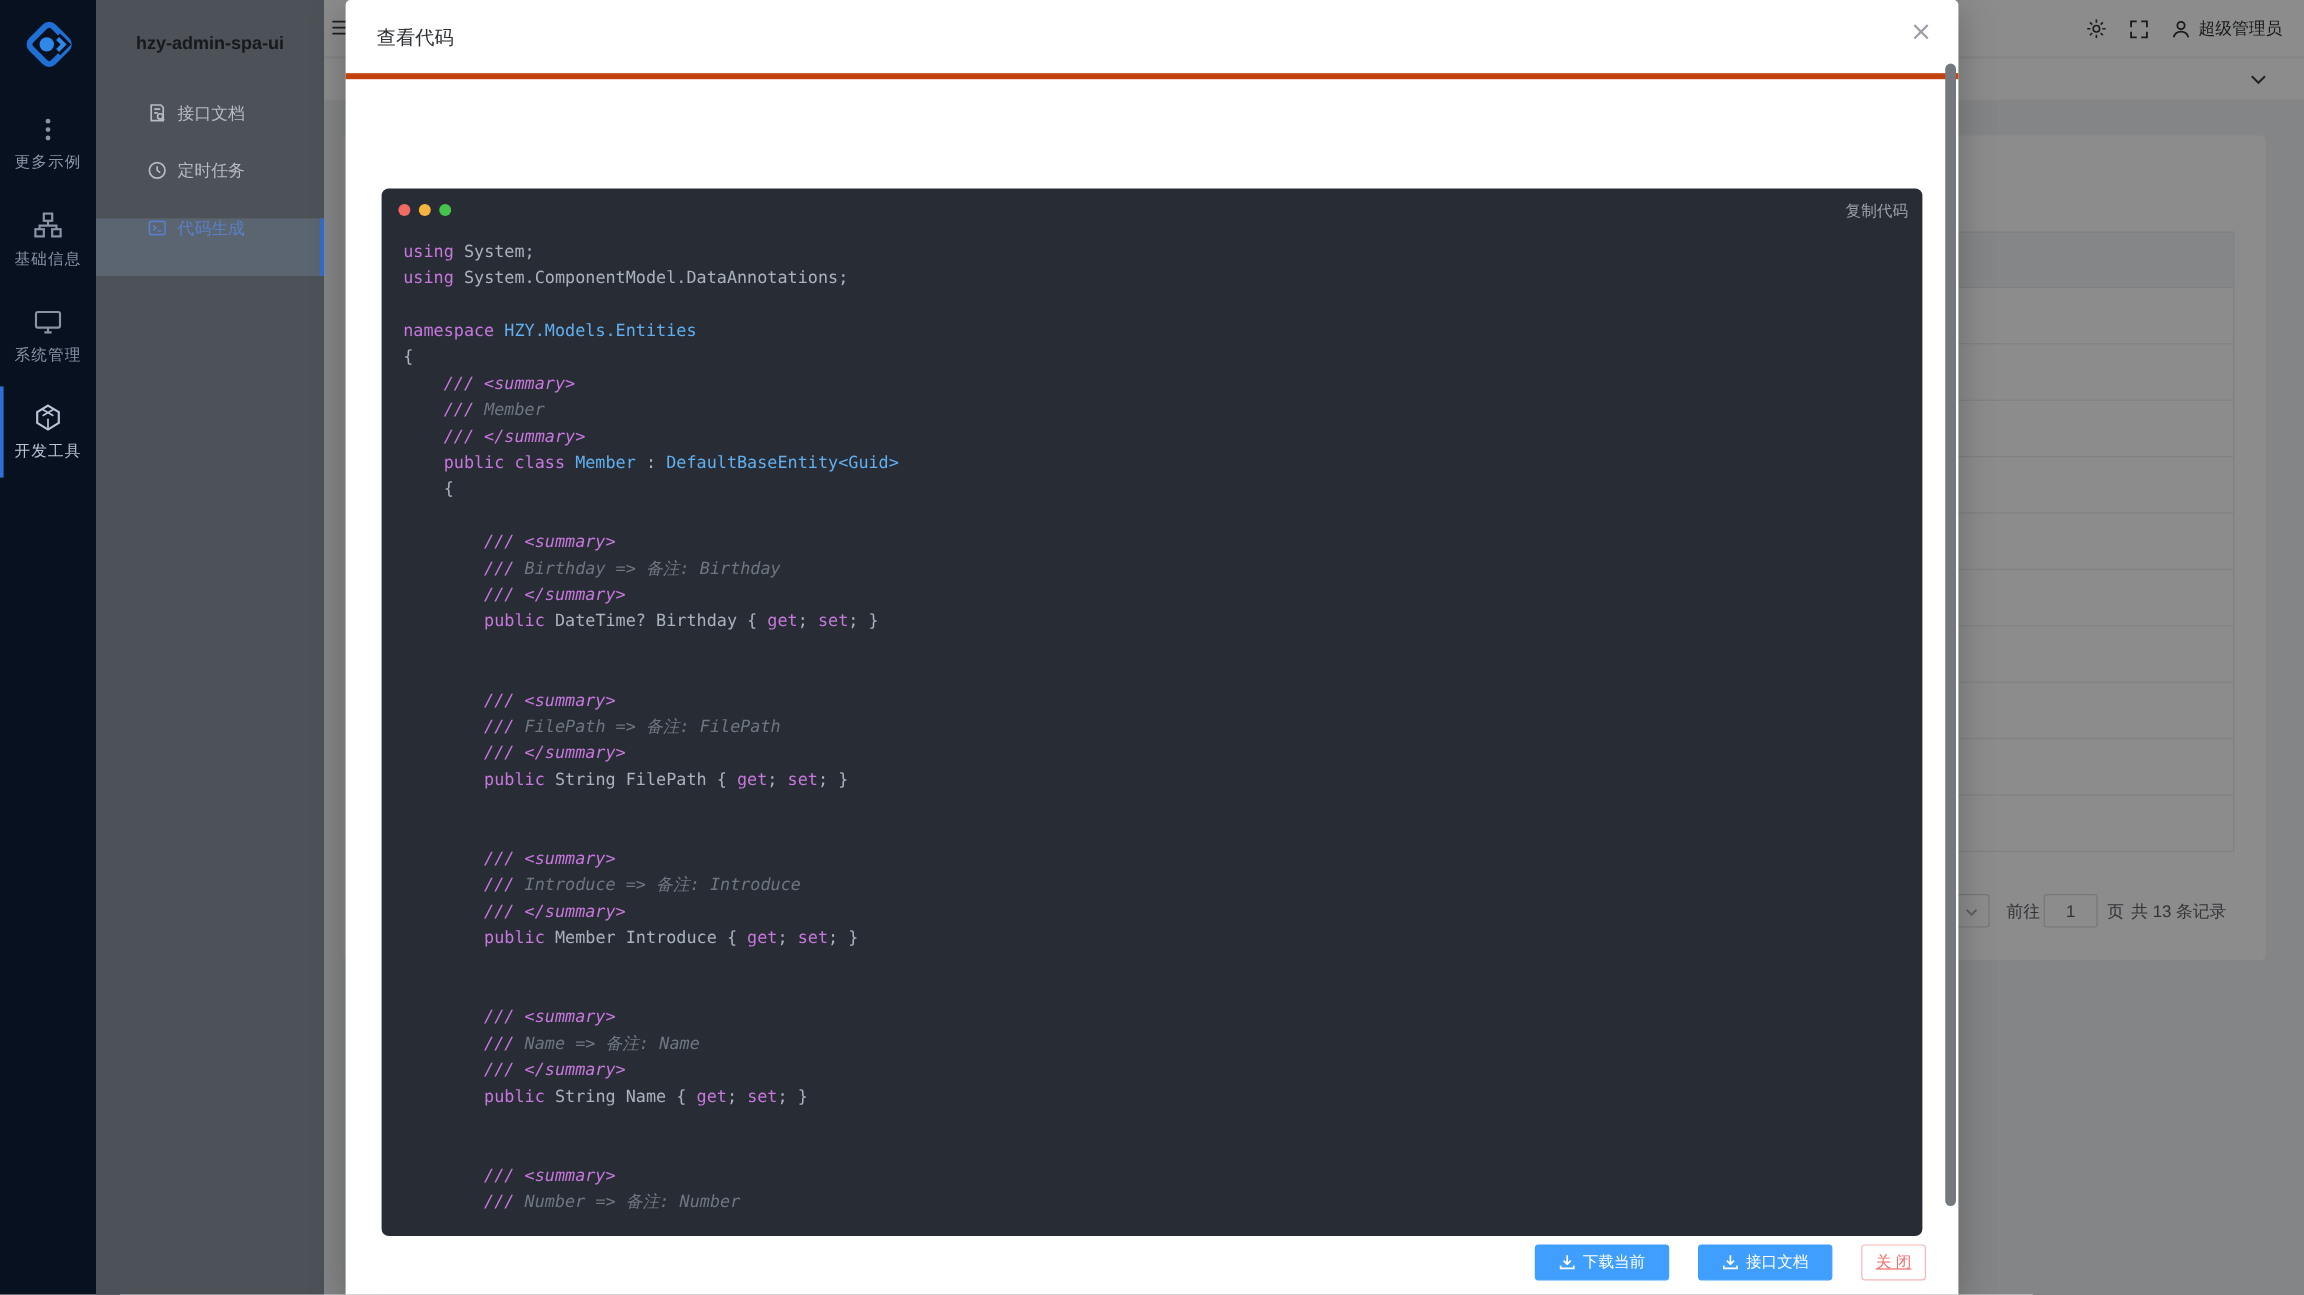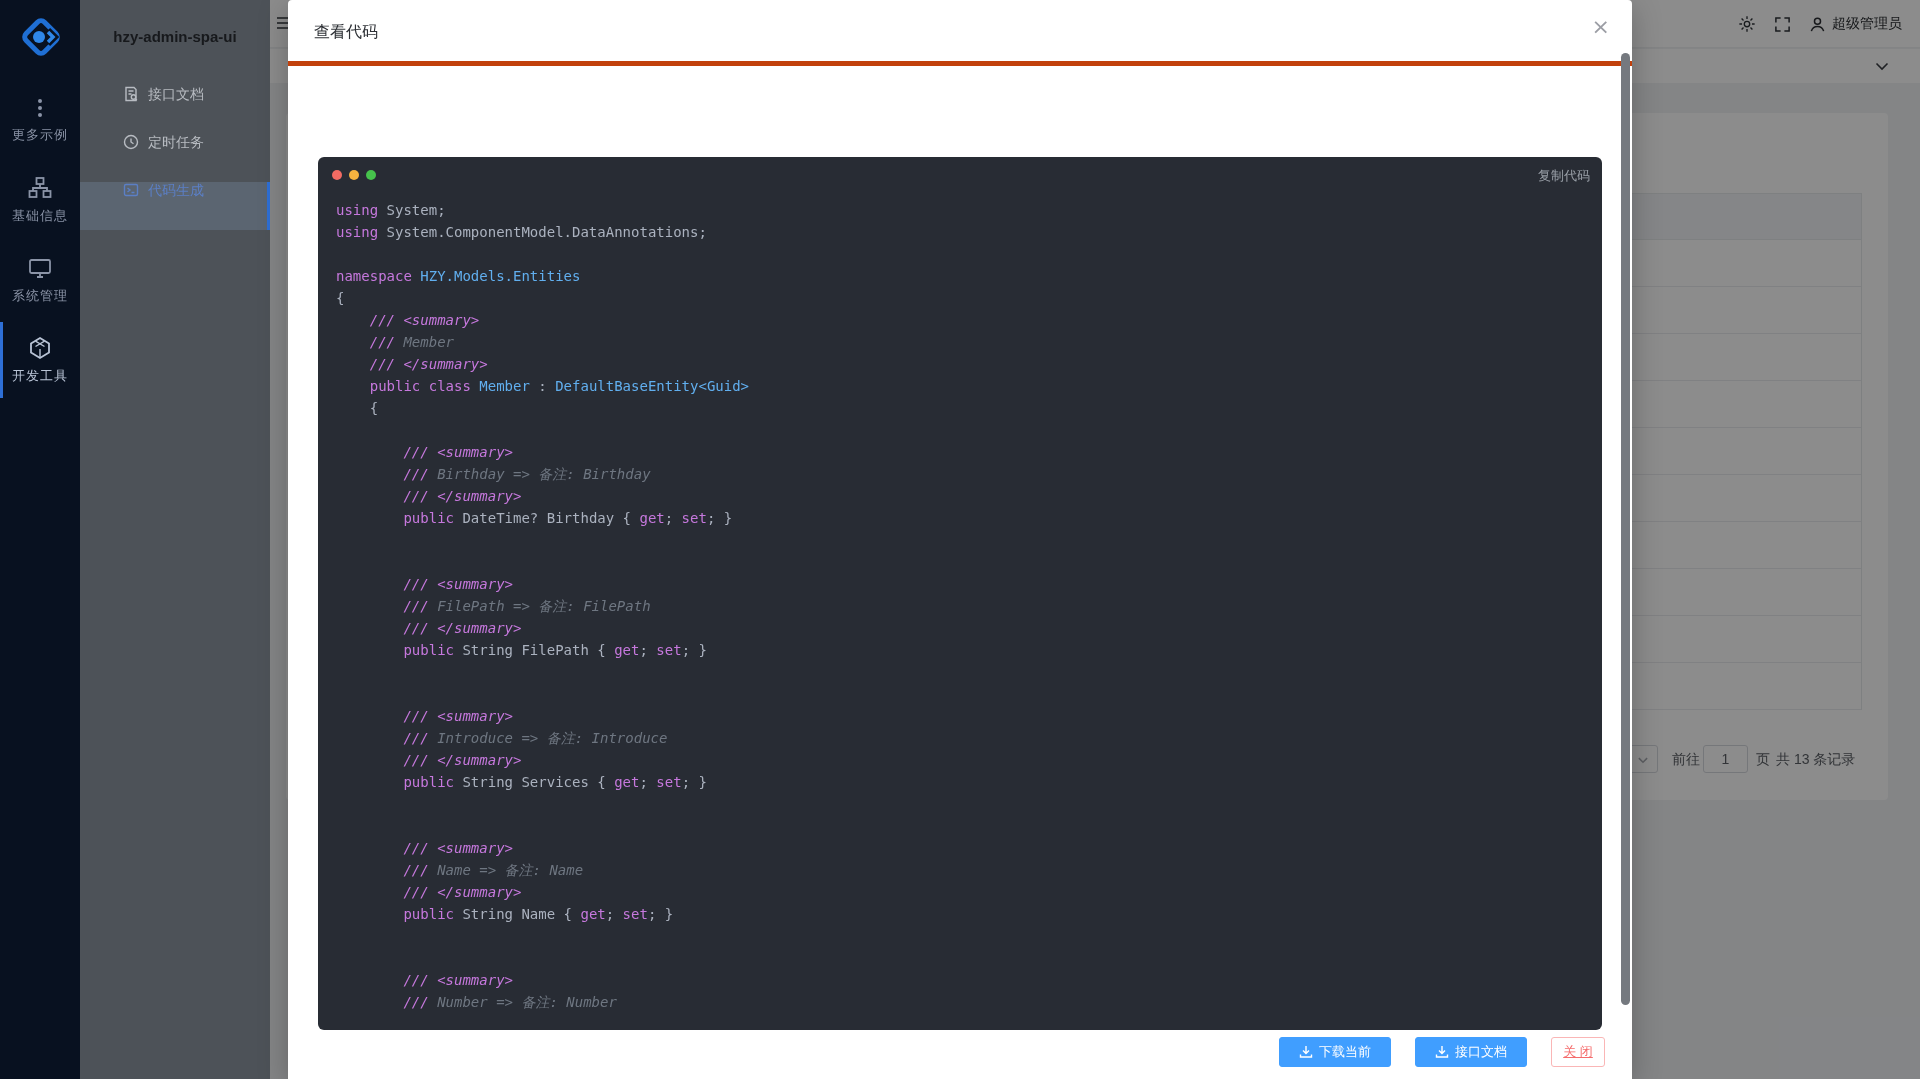--- a/index.html
+++ b/index.html
@@ -295,21 +295,21 @@
           <div class="cl">&nbsp;</div>
           <div class="cl"><span class="tk-d">        /// &lt;summary&gt;</span></div>
           <div class="cl"><span class="tk-d">        /// </span><span class="tk-c">FilePath =&gt; 备注: FilePath</span></div>
           <div class="cl"><span class="tk-d">        /// &lt;/summary&gt;</span></div>
           <div class="cl"><span class="tk-k">        public</span><span class="tk-p"> String FilePath { </span><span class="tk-k">get</span><span class="tk-p">; </span><span class="tk-k">set</span><span class="tk-p">; }</span></div>
           <div class="cl">&nbsp;</div>
           <div class="cl">&nbsp;</div>
           <div class="cl"><span class="tk-d">        /// &lt;summary&gt;</span></div>
           <div class="cl"><span class="tk-d">        /// </span><span class="tk-c">Introduce =&gt; 备注: Introduce</span></div>
           <div class="cl"><span class="tk-d">        /// &lt;/summary&gt;</span></div>
-          <div class="cl"><span class="tk-k">        public</span><span class="tk-p"> String Services { </span><span class="tk-k">get</span><span class="tk-p">; </span><span class="tk-k">set</span><span class="tk-p">; }</span></div>
+          <div class="cl"><span class="tk-k">        public</span><span class="tk-p"> Member Introduce { </span><span class="tk-k">get</span><span class="tk-p">; </span><span class="tk-k">set</span><span class="tk-p">; }</span></div>
           <div class="cl">&nbsp;</div>
           <div class="cl">&nbsp;</div>
           <div class="cl"><span class="tk-d">        /// &lt;summary&gt;</span></div>
           <div class="cl"><span class="tk-d">        /// </span><span class="tk-c">Name =&gt; 备注: Name</span></div>
           <div class="cl"><span class="tk-d">        /// &lt;/summary&gt;</span></div>
           <div class="cl"><span class="tk-k">        public</span><span class="tk-p"> String Name { </span><span class="tk-k">get</span><span class="tk-p">; </span><span class="tk-k">set</span><span class="tk-p">; }</span></div>
           <div class="cl">&nbsp;</div>
           <div class="cl">&nbsp;</div>
           <div class="cl"><span class="tk-d">        /// &lt;summary&gt;</span></div>
           <div class="cl"><span class="tk-d">        /// </span><span class="tk-c">Number =&gt; 备注: Number</span></div>

